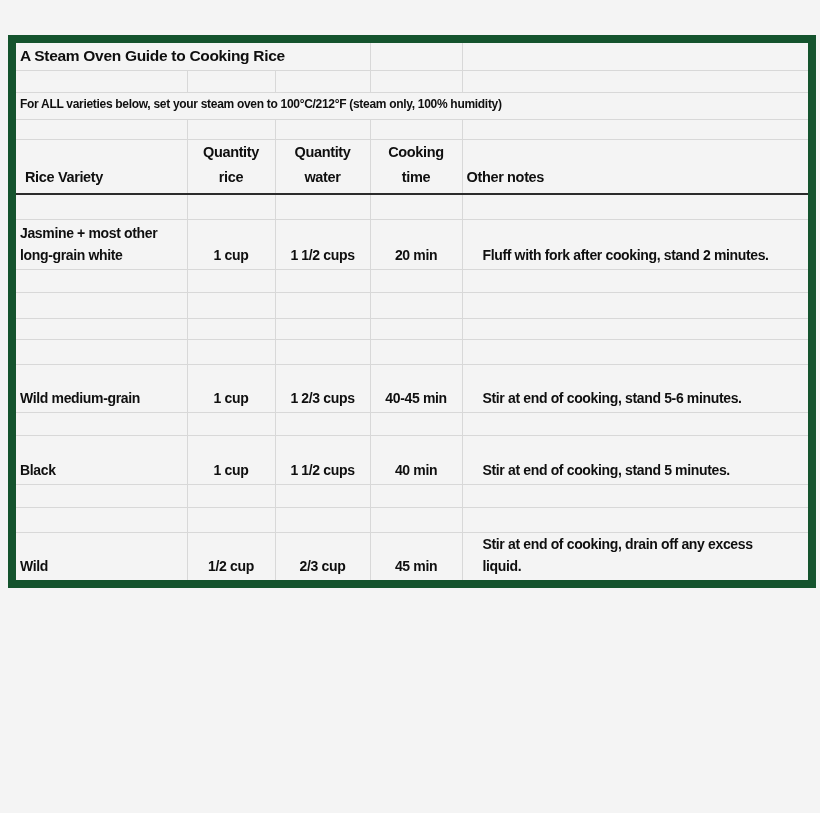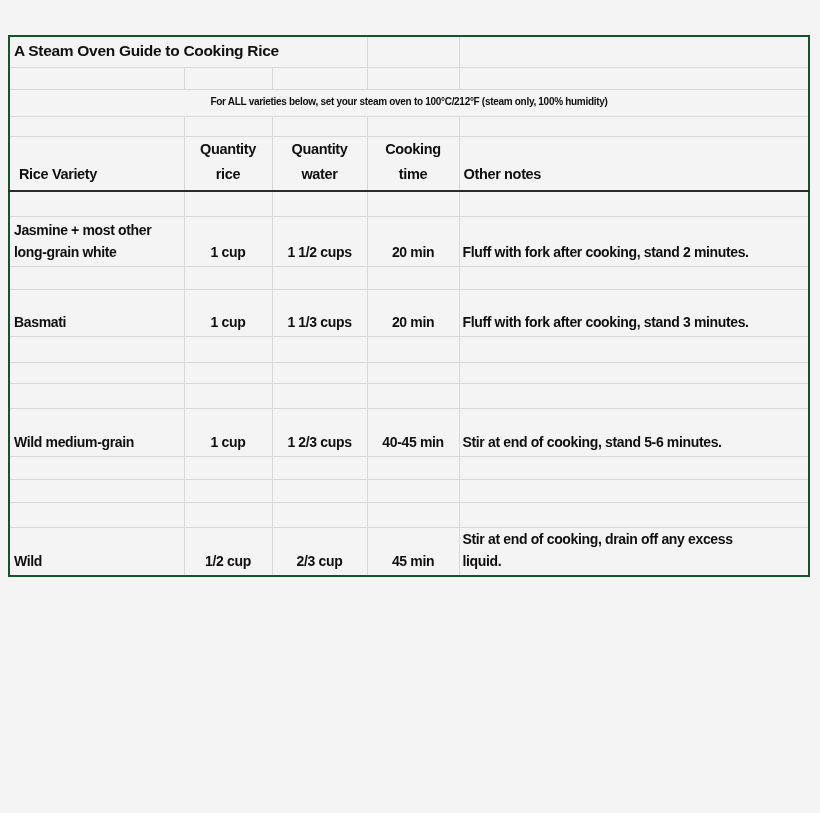--- a/index.html
+++ b/index.html
@@ -19,55 +19,54 @@
     height: 813px;
     overflow: hidden;
   }
   table.rice-table {
     position: absolute;
     left: 8px;
     top: 35px;
     width: 800px;
     border-collapse: collapse;
     table-layout: fixed;
-    border: 2px solid #14532d;
+    border: 8px solid #14532d;
   }
   td {
     border: 1px solid #d8d8d8;
     vertical-align: bottom;
     padding: 0 4px 3px 4px;
     font-size: 14px;
     letter-spacing: -0.35px;
     line-height: 1.58;
     white-space: pre-line;
     overflow: hidden;
   }
   tr.title-row td {
     font-size: 15.5px;
     letter-spacing: -0.3px;
     vertical-align: middle;
     padding-bottom: 1px;
   }
   tr.instruction-row td {
-    font-size: 10px;
+    font-size: 12px;
     letter-spacing: -0.3px;
     vertical-align: middle;
     padding-bottom: 2px;
-    text-align: center;
   }
   tr.header-row td {
     border-bottom: 2px solid #2b2b2b;
     font-size: 14.5px;
     line-height: 1.75;
   }
   .al { text-align: left; }
   .ac { text-align: center; }
   .indent { padding-left: 9px; margin-left: 25px; }
   .vname { }
-  .notes { padding-left: 3px; padding-right: 2px; }
+  .notes { padding-left: 20px; padding-right: 2px; }
 </style>
 </head>
 <body>
 
 <div class="sheet">
   <table class="rice-table">
     <colgroup>
       <col style="width:175px">
       <col style="width:88px">
       <col style="width:95px">
@@ -131,27 +130,20 @@
     </tr>
 
     <tr style="height:23px">
       <td></td>
           <td></td>
           <td></td>
           <td></td>
           <td></td>
     </tr>
 
-    <tr style="height:47px">
-      <td class="al vname">Basmati</td>
-      <td class="ac">1 cup</td>
-      <td class="ac">1 1/3 cups</td>
-      <td class="ac">20 min</td>
-      <td class="al notes">Fluff with fork after cooking, stand 3 minutes.</td>
-    </tr>
 
     <tr style="height:26px">
       <td></td>
           <td></td>
           <td></td>
           <td></td>
           <td></td>
     </tr>
 
 
@@ -181,20 +173,27 @@
     </tr>
 
     <tr style="height:23px">
       <td></td>
           <td></td>
           <td></td>
           <td></td>
           <td></td>
     </tr>
 
+    <tr style="height:49px">
+      <td class="al vname">Black</td>
+      <td class="ac">1 cup</td>
+      <td class="ac">1 1/2 cups</td>
+      <td class="ac">40 min</td>
+      <td class="al notes">Stir at end of cooking, stand 5 minutes.</td>
+    </tr>
 
     <tr style="height:23px">
       <td></td>
           <td></td>
           <td></td>
           <td></td>
           <td></td>
     </tr>
 
 

